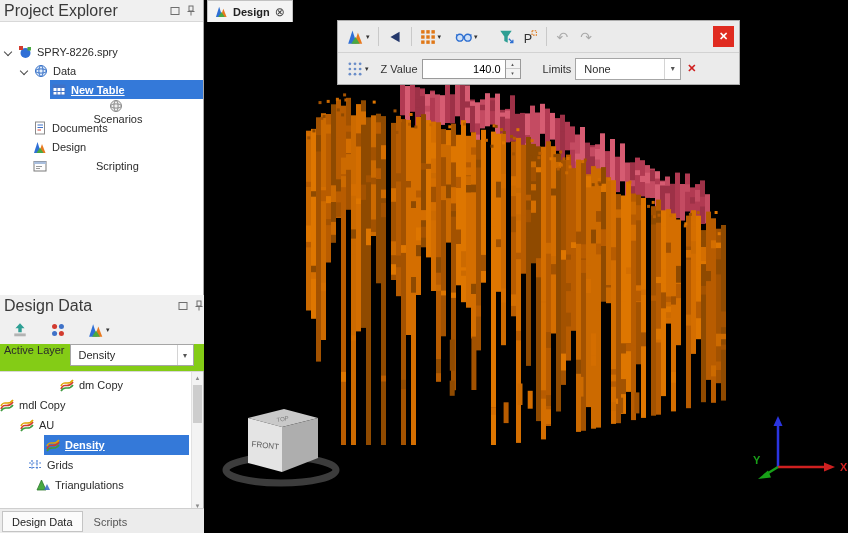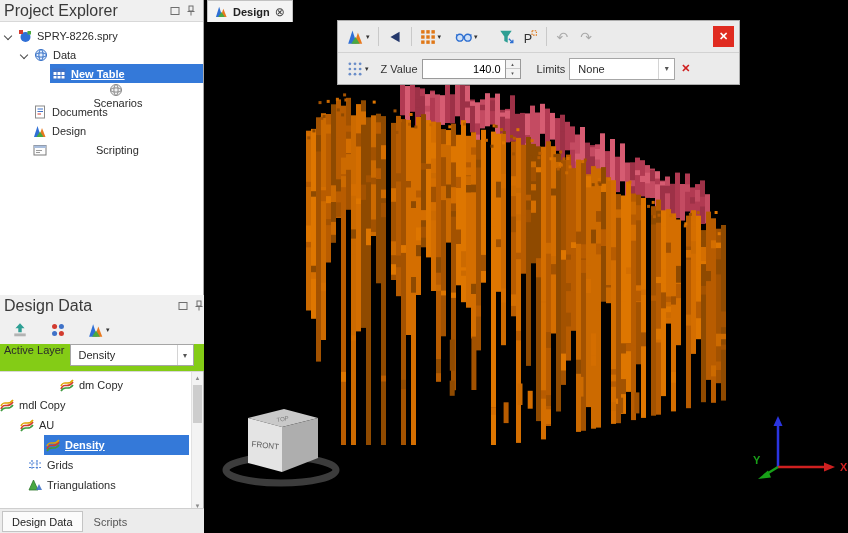--- a/index.html
+++ b/index.html
@@ -194,21 +194,21 @@
           <use href="#ic-float"></use>
         </svg>
       </span>
     <span class="hbtn">
         <svg width="12" height="12">
           <use href="#ic-pin"></use>
         </svg>
       </span>
   </div>
 
-  <div class="tree abs" style="left:0;top:21px;width:203px;height:273px;padding-top:4px;">
+  <div class="tree abs" style="left:0;top:21px;width:203px;height:273px;padding-top:20px;">
     <div class="trow" style="padding-left:5px;">
       <span class="chev"></span>
       <svg class="ticon">
           <use href="#ic-spry"></use>
         </svg>
       <span class="tlabel">SPRY-8226.spry</span>
     </div>
     <div class="trow" style="padding-left:21px;">
       <span class="chev"></span>
       <svg class="ticon">
@@ -317,21 +317,21 @@
           </svg>
         <span class="tlabel bold">Density</span>
       </span>
     </div>
     <div class="trow" style="padding-left:28px;height:20px;">
       <svg class="ticon">
           <use href="#ic-grids"></use>
         </svg>
       <span class="tlabel">Grids</span>
     </div>
-    <div class="trow" style="padding-left:28px;height:20px;">
+    <div class="trow" style="padding-left:36px;height:20px;">
       <svg class="ticon">
           <use href="#ic-tri"></use>
         </svg>
       <span class="tlabel">Triangulations</span>
     </div>
     <div class="scrollbar">
       <div class="sbtn">▲</div>
       <div class="sthumb"></div>
       <div class="sbtn" style="position:absolute;bottom:0;left:0;right:0;">▼</div>
     </div>
@@ -925,21 +925,21 @@
         <span class="caret">▾</span>
       </span>
       <span class="flabel">Z Value</span>
       <span class="zwrap">
         <input class="zinput" value="140.0" style="">
         <span class="spin">
           <div>▴</div>
           <div>▾</div>
         </span>
       </span>
-      <span class="flabel" style="margin-left:16px;">Limits</span>
+      <span class="flabel" style="margin-left:22px;">Limits</span>
       <span class="combo" style="width:104px;">
         <span class="cval">None</span>
         <span class="cbtn">▾</span>
       </span>
       <span class="smallx"><span>✕</span></span>
     </div>
   </div>
 </div>
 
 </body></html>

